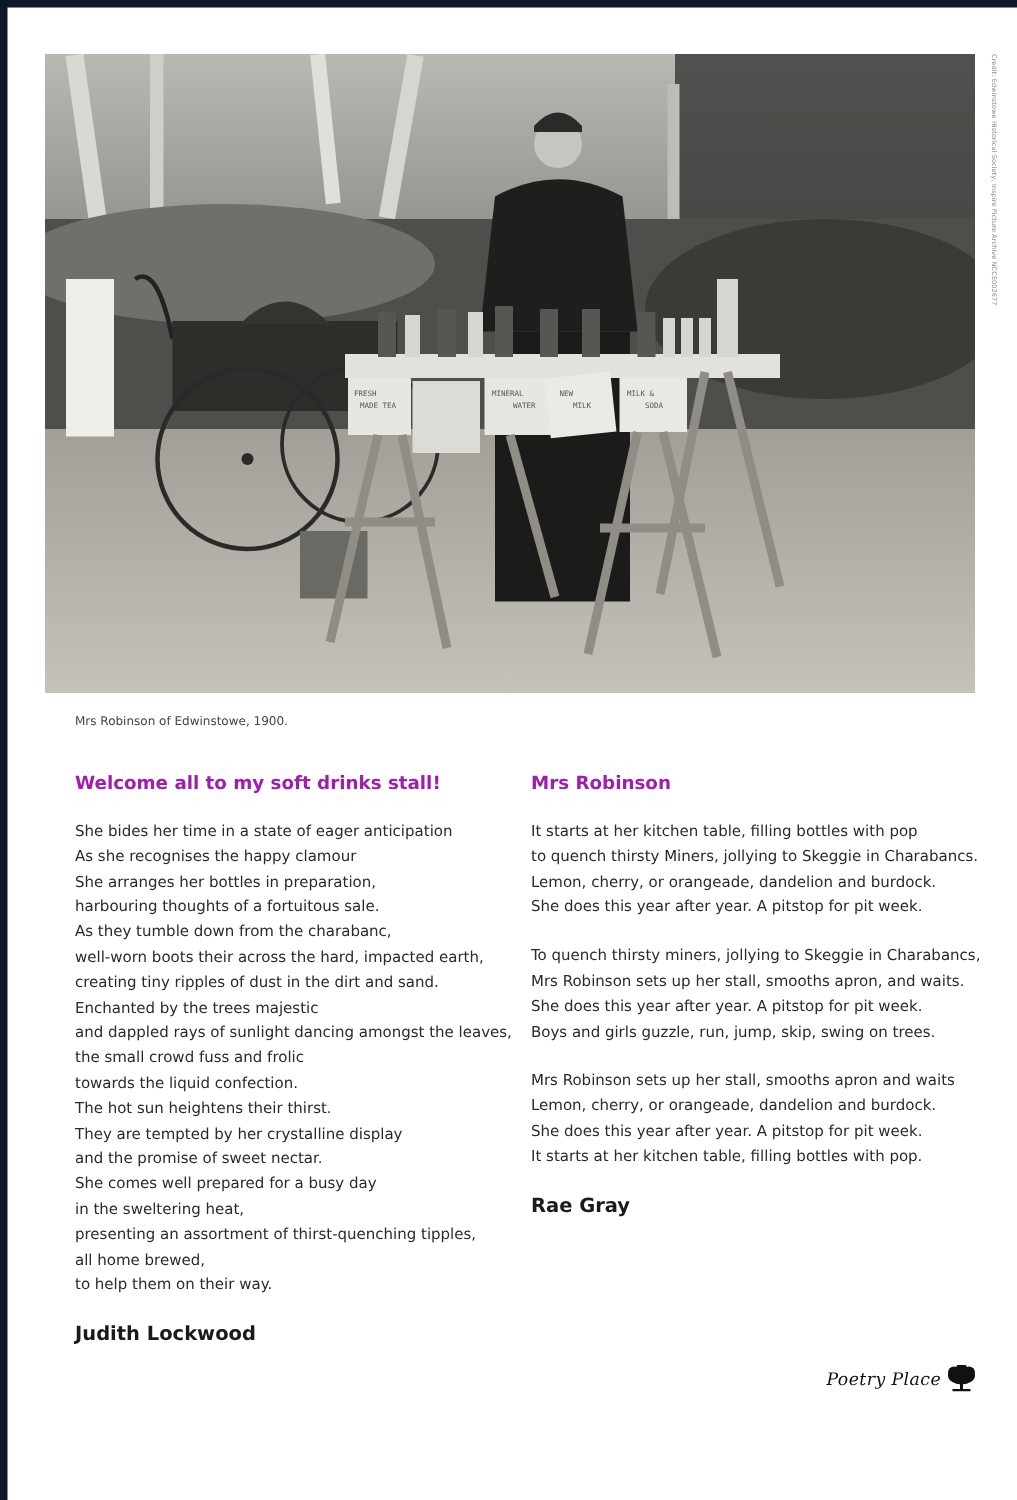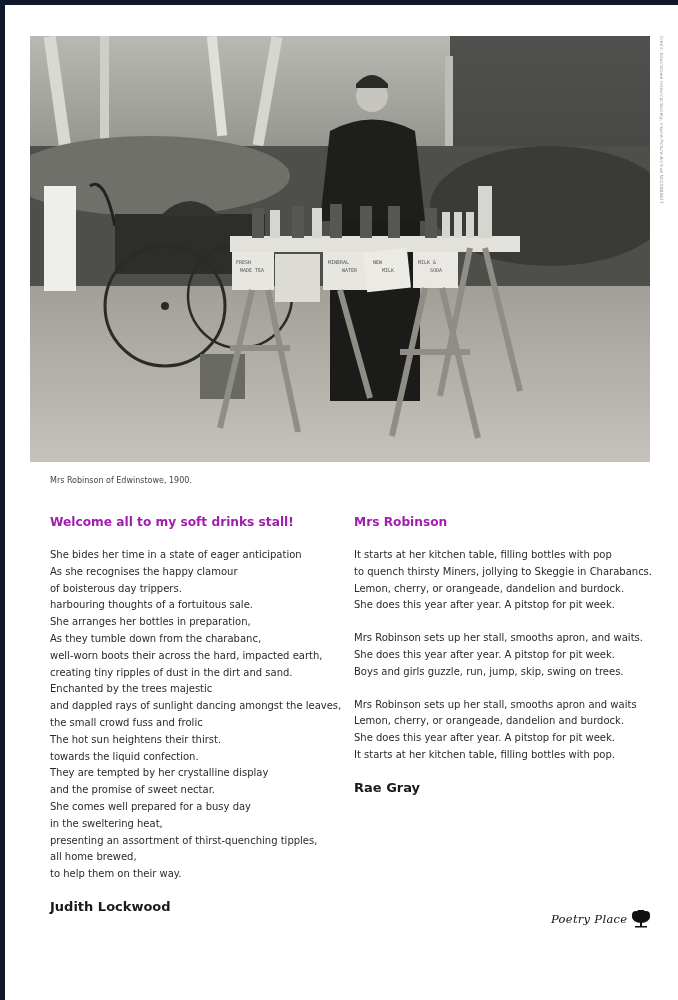--- a/index.html
+++ b/index.html
@@ -152,51 +152,51 @@
 
   <div class="credit">Credit: Edwinstowe Historical Society, Inspire Picture Archive NCCE002677</div>
 
   <div class="caption">Mrs Robinson of Edwinstowe, 1900.</div>
 
   <div class="poem left">
     <div class="poem-title">Welcome all to my soft drinks stall!</div>
     <div class="stanza">
       <div class="line">She bides her time in a state of eager anticipation</div>
       <div class="line">As she recognises the happy clamour</div>
-      <div class="line">of boisterous day trippers.</div>
+      <div class="line">She arranges her bottles in preparation,</div>
       <div class="line">harbouring thoughts of a fortuitous sale.</div>
-      <div class="line">She arranges her bottles in preparation,</div>
       <div class="line">As they tumble down from the charabanc,</div>
       <div class="line">well-worn boots their across the hard, impacted earth,</div>
       <div class="line">creating tiny ripples of dust in the dirt and sand.</div>
       <div class="line">Enchanted by the trees majestic</div>
       <div class="line">and dappled rays of sunlight dancing amongst the leaves,</div>
       <div class="line">the small crowd fuss and frolic</div>
+      <div class="line">towards the liquid confection.</div>
       <div class="line">The hot sun heightens their thirst.</div>
-      <div class="line">towards the liquid confection.</div>
       <div class="line">They are tempted by her crystalline display</div>
       <div class="line">and the promise of sweet nectar.</div>
       <div class="line">She comes well prepared for a busy day</div>
       <div class="line">in the sweltering heat,</div>
       <div class="line">presenting an assortment of thirst-quenching tipples,</div>
       <div class="line">all home brewed,</div>
       <div class="line">to help them on their way.</div>
     </div>
     <div class="author">Judith Lockwood</div>
   </div>
 
   <div class="poem right">
     <div class="poem-title">Mrs Robinson</div>
     <div class="stanza">
       <div class="line">It starts at her kitchen table, filling bottles with pop</div>
       <div class="line">to quench thirsty Miners, jollying to Skeggie in Charabancs.</div>
       <div class="line">Lemon, cherry, or orangeade, dandelion and burdock.</div>
       <div class="line">She does this year after year. A pitstop for pit week.</div>
     </div>
     <div class="stanza">
+      <div class="line">To quench thirsty miners, jollying to Skeggie in Charabancs,</div>
       <div class="line">Mrs Robinson sets up her stall, smooths apron, and waits.</div>
       <div class="line">She does this year after year. A pitstop for pit week.</div>
       <div class="line">Boys and girls guzzle, run, jump, skip, swing on trees.</div>
     </div>
     <div class="stanza">
       <div class="line">Mrs Robinson sets up her stall, smooths apron and waits</div>
       <div class="line">Lemon, cherry, or orangeade, dandelion and burdock.</div>
       <div class="line">She does this year after year. A pitstop for pit week.</div>
       <div class="line">It starts at her kitchen table, filling bottles with pop.</div>
     </div>

